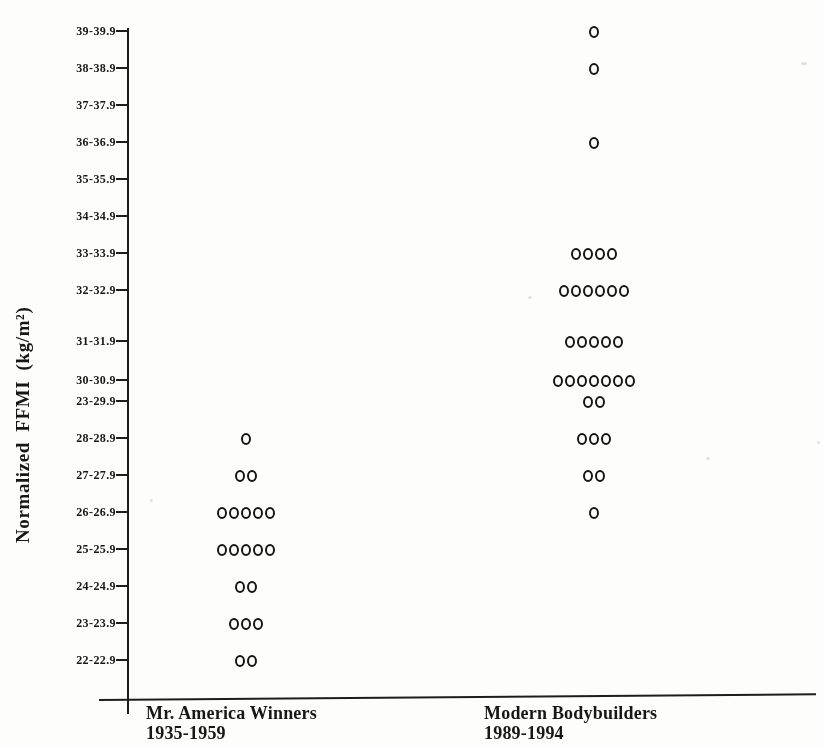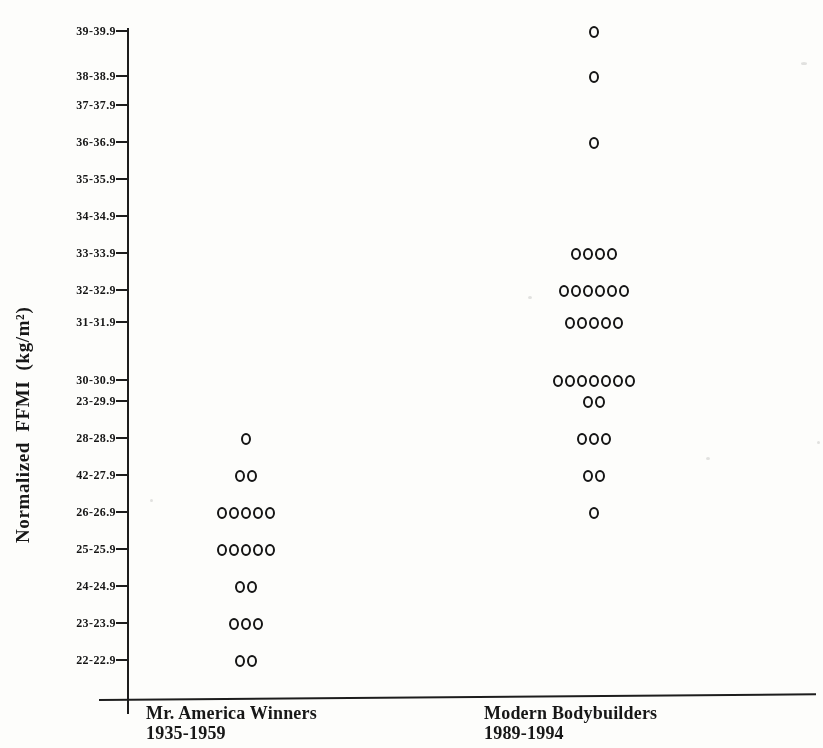--- a/index.html
+++ b/index.html
@@ -85,21 +85,21 @@
   </div>
 
   <div class="rows">
       <div class="row" style="top: 13px;">
         <div class="ytick-label">39-39.9</div>
         <div class="ytick"></div>
         <div class="dots g1">
           <span class="dot"></span>
         </div>
       </div>
-      <div class="row" style="top: 58px;">
+      <div class="row" style="top: 50px;">
         <div class="ytick-label">38-38.9</div>
         <div class="ytick"></div>
         <div class="dots g1">
           <span class="dot"></span>
         </div>
       </div>
       <div class="row" style="top: 87px;">
         <div class="ytick-label">37-37.9</div>
         <div class="ytick"></div>
       </div>
@@ -133,21 +133,21 @@
         <div class="ytick"></div>
         <div class="dots g1">
           <span class="dot"></span>
           <span class="dot"></span>
           <span class="dot"></span>
           <span class="dot"></span>
           <span class="dot"></span>
           <span class="dot"></span>
         </div>
       </div>
-      <div class="row" style="top: 304px;">
+      <div class="row" style="top: 323px;">
         <div class="ytick-label">31-31.9</div>
         <div class="ytick"></div>
         <div class="dots g1">
           <span class="dot"></span>
           <span class="dot"></span>
           <span class="dot"></span>
           <span class="dot"></span>
           <span class="dot"></span>
         </div>
       </div>
@@ -178,21 +178,21 @@
         <div class="dots g0">
           <span class="dot"></span>
         </div>
         <div class="dots g1">
           <span class="dot"></span>
           <span class="dot"></span>
           <span class="dot"></span>
         </div>
       </div>
       <div class="row" style="top: 457px;">
-        <div class="ytick-label">42-27.9</div>
+        <div class="ytick-label">27-27.9</div>
         <div class="ytick"></div>
         <div class="dots g0">
           <span class="dot"></span>
           <span class="dot"></span>
         </div>
         <div class="dots g1">
           <span class="dot"></span>
           <span class="dot"></span>
         </div>
       </div>

